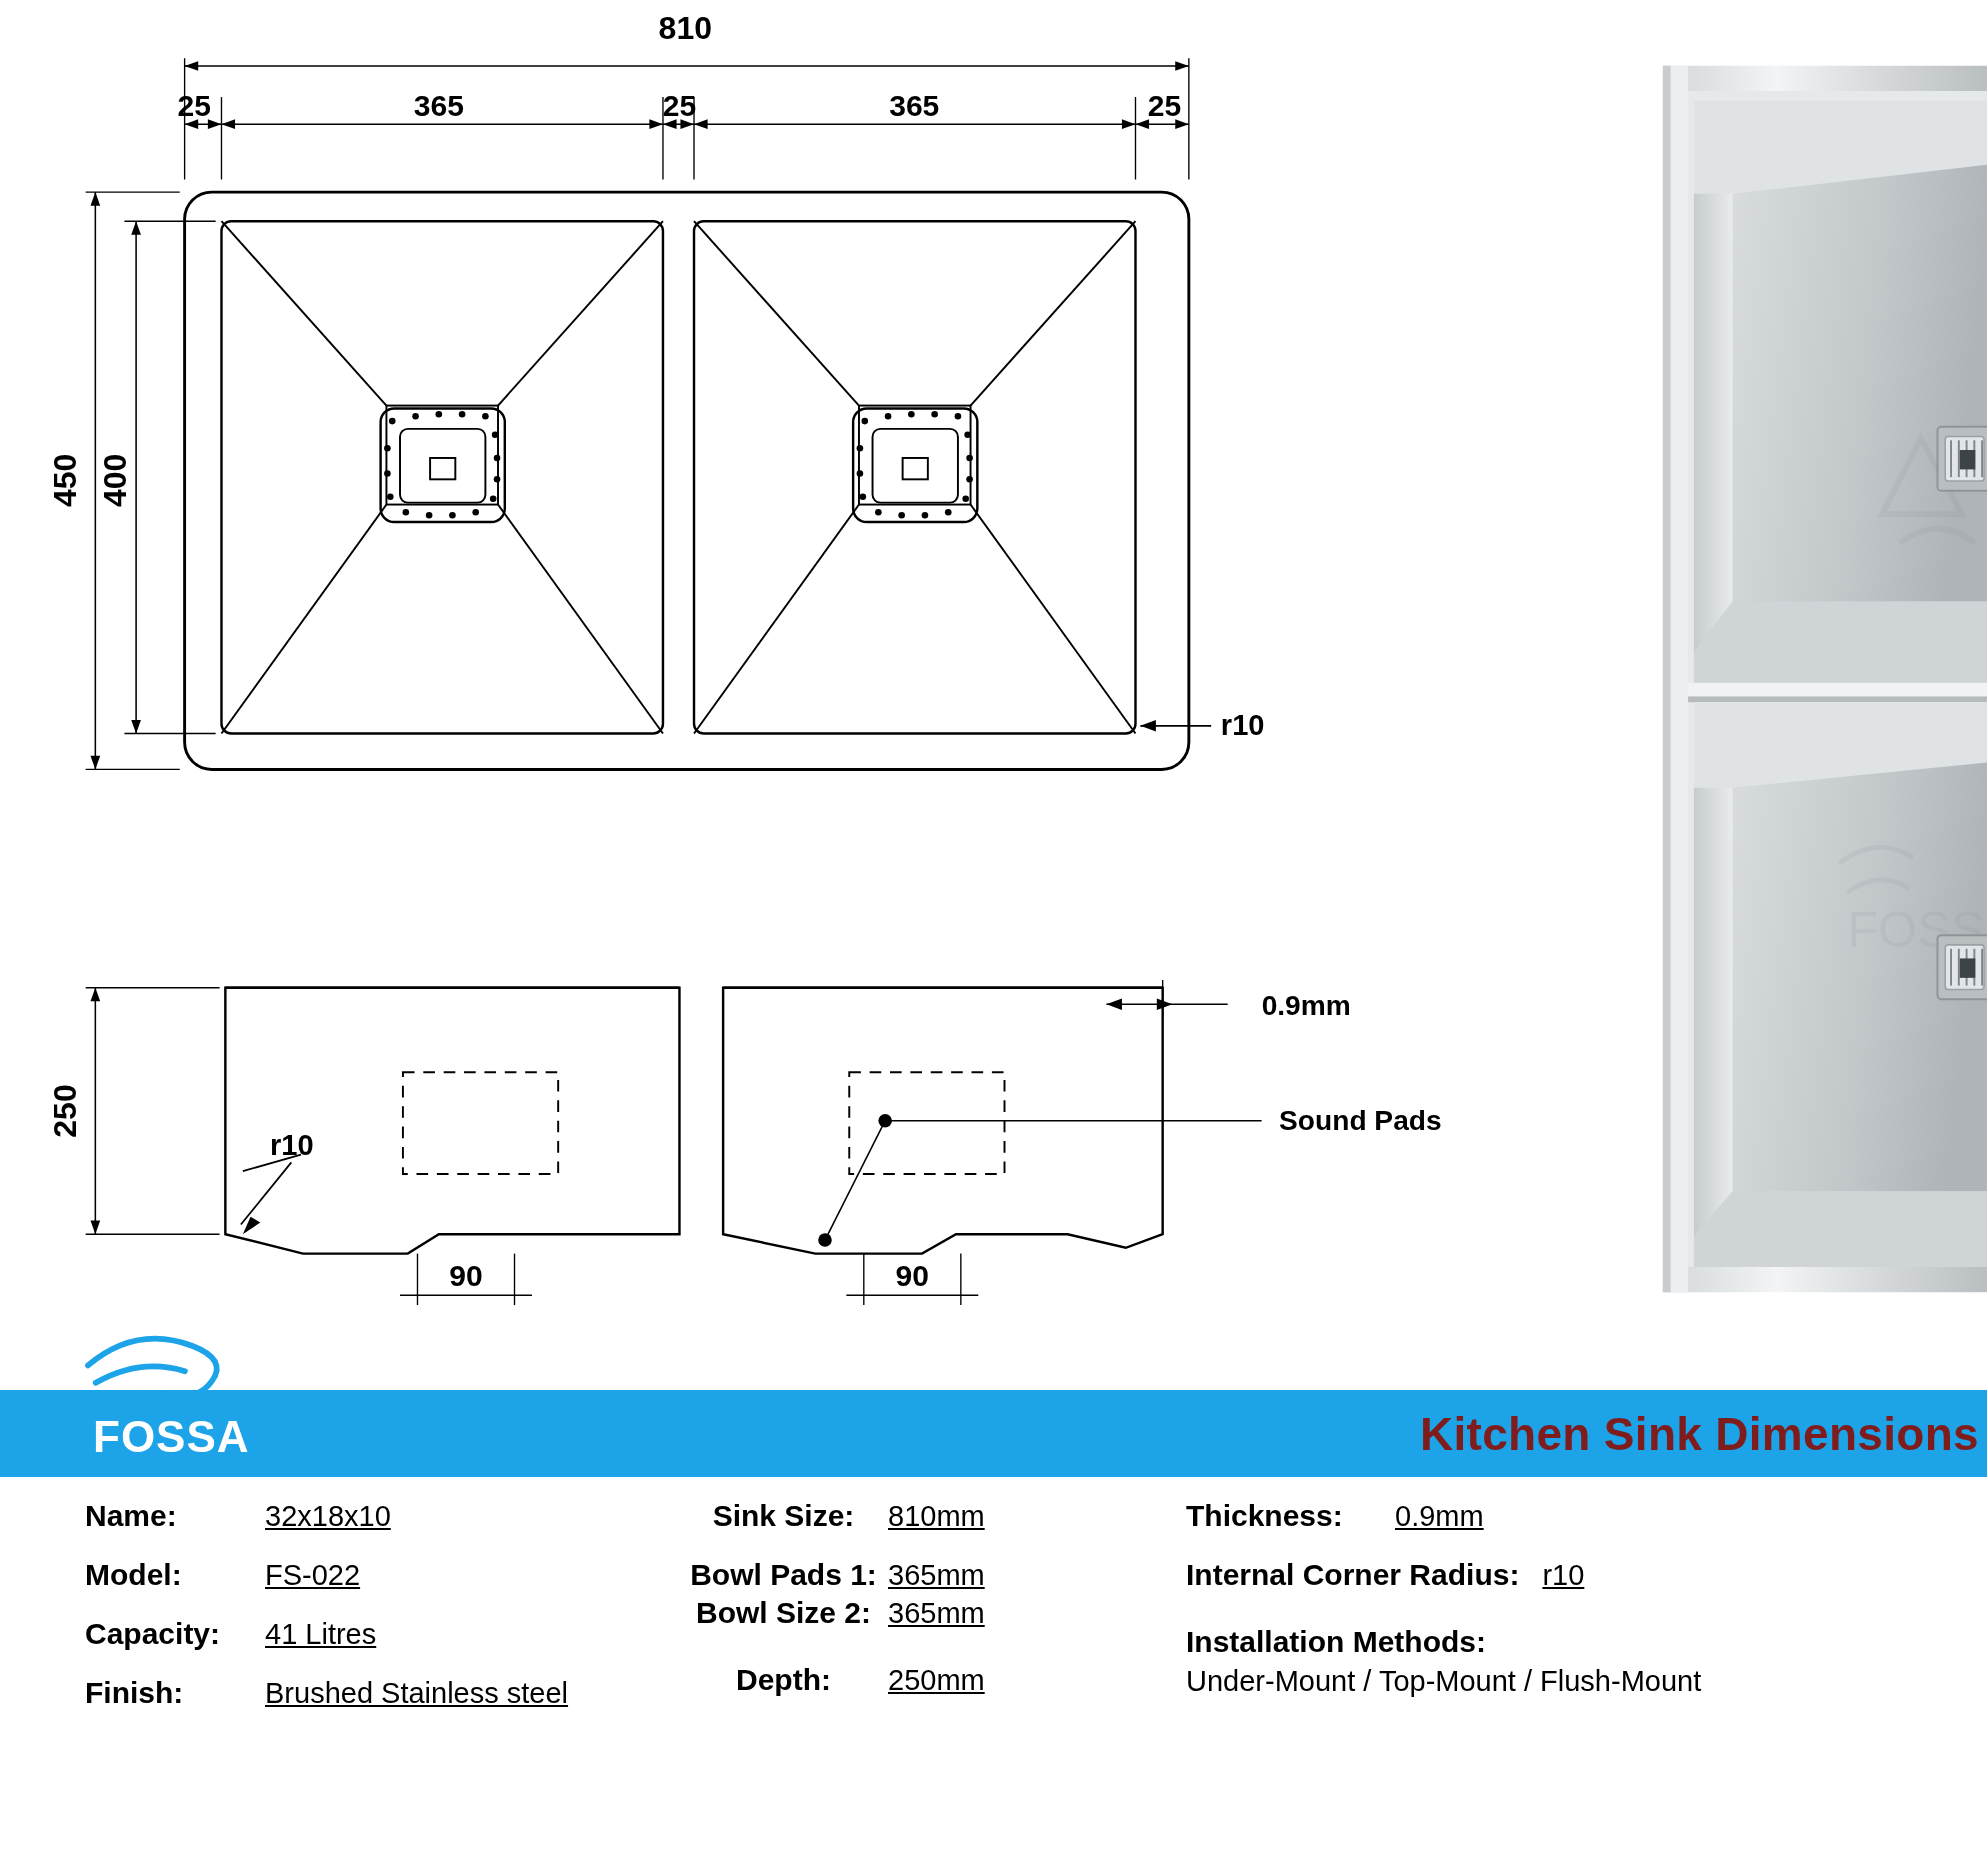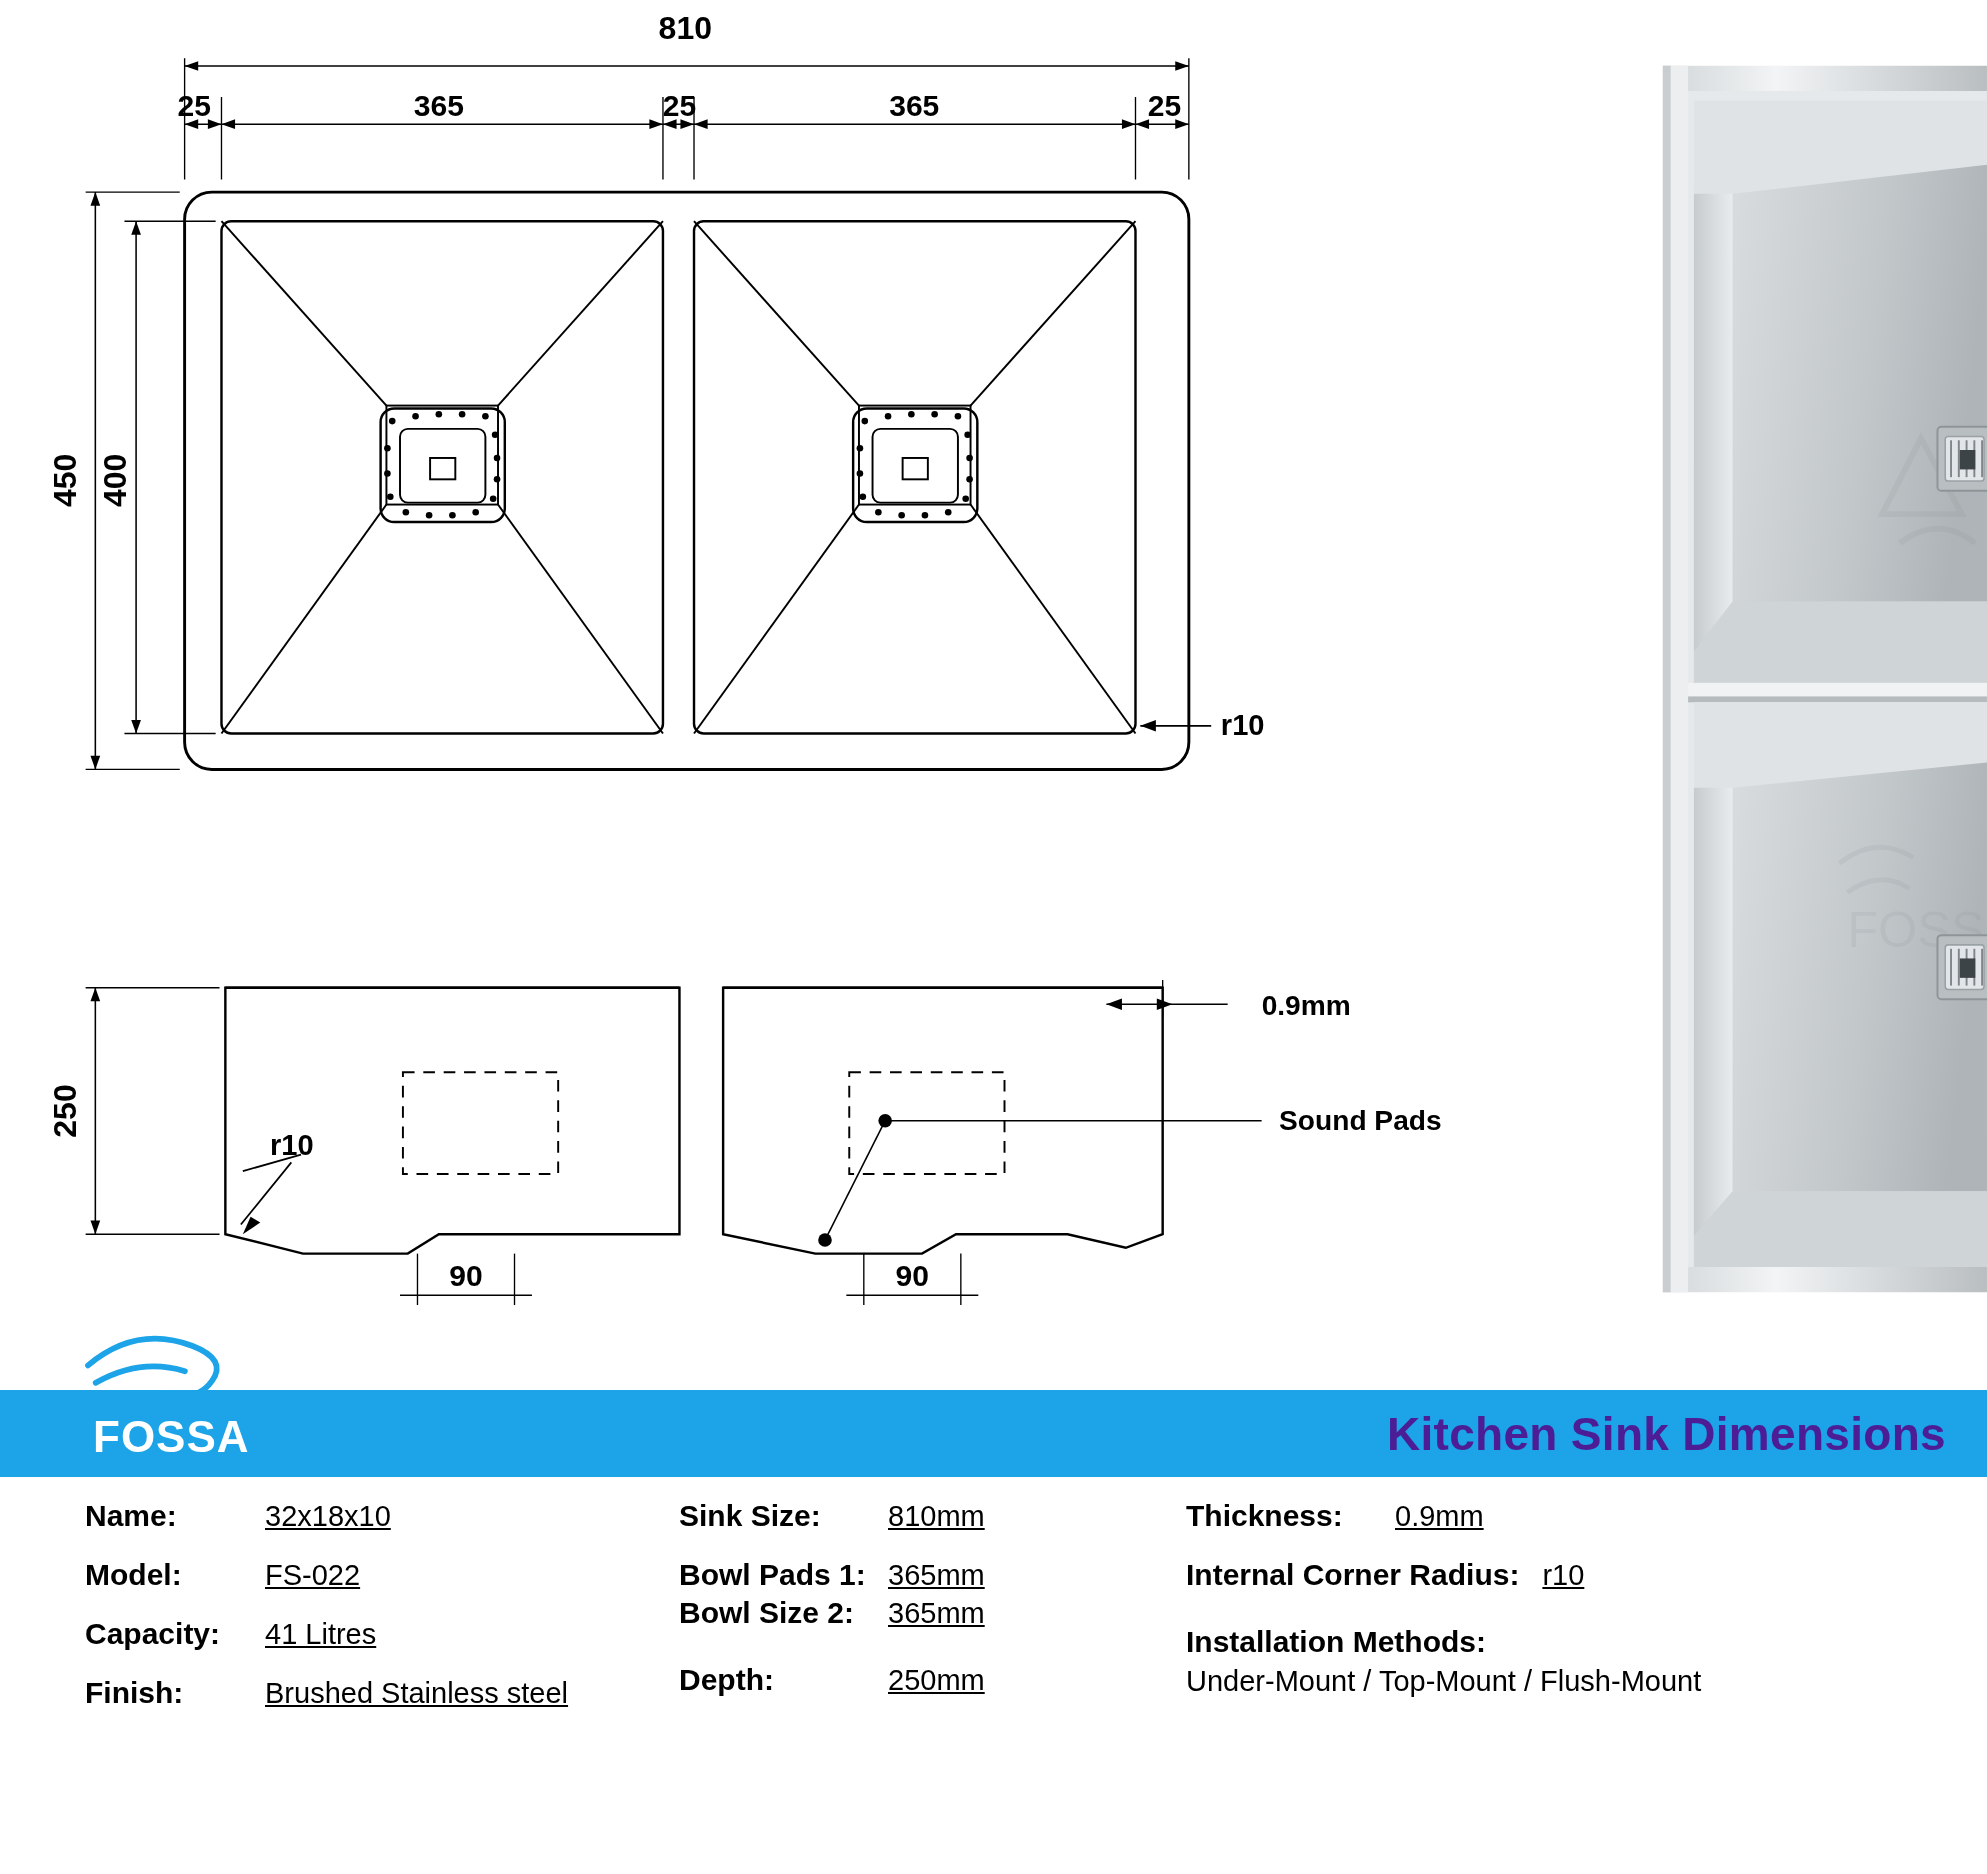--- a/index.html
+++ b/index.html
@@ -46,24 +46,24 @@
     left: 0;
     top: 1390px;
     width: 1987px;
     height: 87px;
     background: #1ca3e8;
     display: flex;
     align-items: center;
     justify-content: space-between;
   }
   .banner-title {
-    color: #4c1d95;
+    color: #7f1d1d;
     font-size: 46px;
     font-weight: bold;
-    padding-right: 41px;
+    padding-right: 8px;
     letter-spacing: 0.3px;
     white-space: nowrap;
   }
   .brand-wrap {
     position: absolute;
     left: 82px;
     top: 1315px;
     width: 291px;
     height: 155px;
   }
@@ -83,21 +83,21 @@
     left: 0;
     top: 1499px;
     width: 1987px;
     height: 369px;
   }
   .spec-col {
     position: absolute;
     top: 0;
   }
   .col1 { left: 85px; width: 592px; }
-  .col2 { left: 679px; width: 495px; }
+  .col2 { left: 679px; width: 495px; text-align: center; }
   .col3 { left: 1186px; width: 776px; }
 
   .row {
     display: flex;
     align-items: baseline;
     margin-bottom: 25px;
   }
   .lbl {
     font-size: 30px;
     font-weight: bold;

